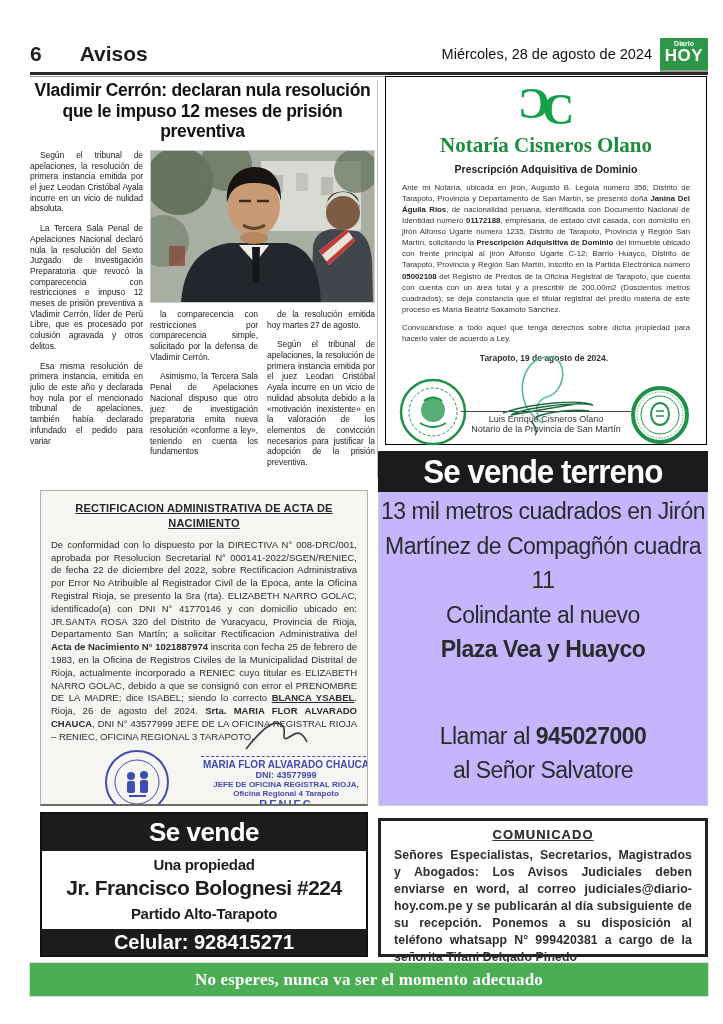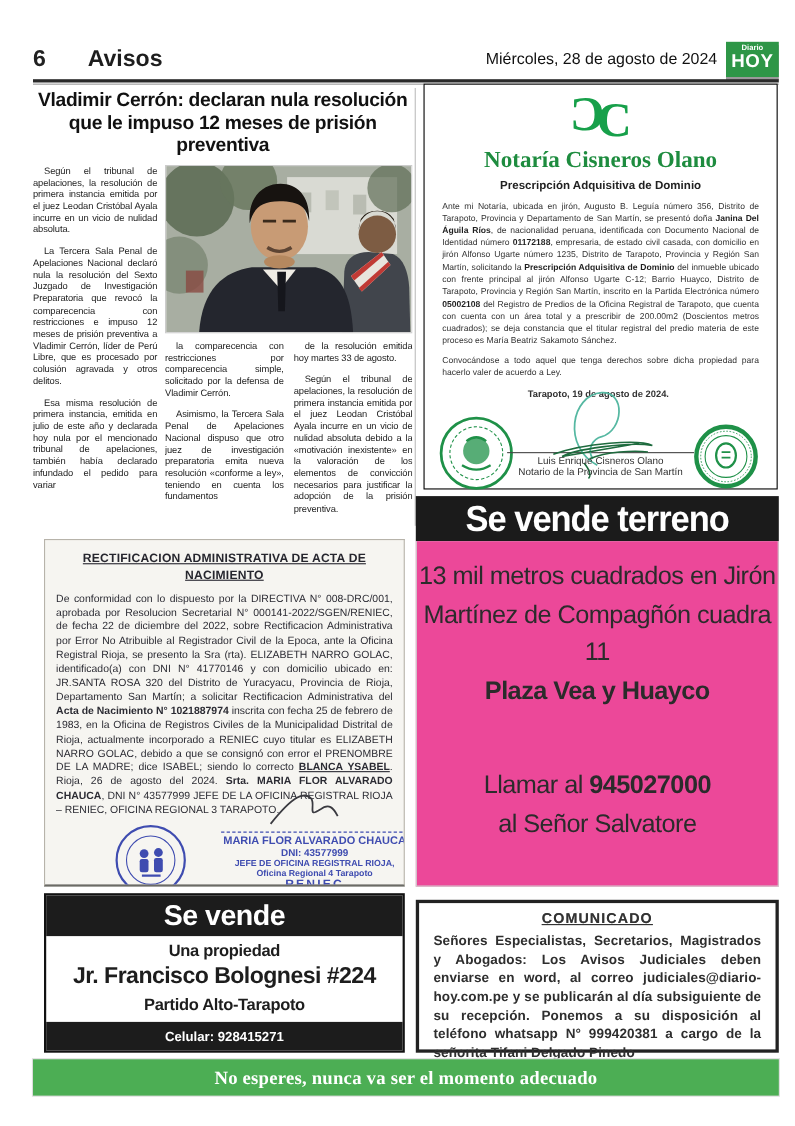--- a/index.html
+++ b/index.html
@@ -48,21 +48,21 @@
   .sig-svg { display:block; margin:-14px auto 0 auto; }
   .sig-line { border-top:1px solid #444; width:170px; margin:-26px auto 2px auto; }
   .sig-name { font-size:9px; color:#333; }
   .sig-title { font-size:9px; color:#333; }
   .stamp-left { position:absolute; left:-4px; top:12px; }
   .stamp-right { position:absolute; right:0px; top:20px; }
 
   
   .terreno-banner { position:absolute; left:378px; top:451px; width:330px; height:41px; background:#1b1b1b; display:flex; align-items:center; justify-content:center; }
   .terreno-banner span { color:#fff; font-weight:bold; font-size:33px; letter-spacing:-1px; transform:scaleX(0.95); white-space:nowrap; }
-  .terreno-body { position:absolute; left:378px; top:492px; width:330px; height:314px; border:1px solid #cfcfcf; border-top:none; background:#ec4899; text-align:center; padding-top:14px; color:#2b2b2b; }
+  .terreno-body { position:absolute; left:378px; top:492px; width:330px; height:314px; border:1px solid #cfcfcf; border-top:none; background:#c4b5fd; text-align:center; padding-top:2px; color:#2b2b2b; }
   .terreno-body .t-line { font-size:23px; line-height:1.5; letter-spacing:-0.5px; }
   .terreno-body .t-bold { font-weight:bold; }
   .terreno-call { margin-top:52px; }
 
   
   .rect-box { position:absolute; left:40px; top:490px; width:328px; height:316px; background:#f6f5f1; border:1px solid #b7b3aa; border-bottom:2px solid #6b6b66; padding:10px 10px 0 10px; overflow:hidden; }
   .rect-title { text-align:center; font-weight:bold; font-size:11px; color:#26262e; text-decoration:underline; line-height:1.35; letter-spacing:0.2px; }
   .rect-body { margin-top:8px; font-size:9.5px; line-height:1.35; color:#2b2b33; text-align:justify; }
   .rect-body .bu { font-weight:bold; text-decoration:underline; }
   .rect-stamps { position:relative; height:96px; margin-top:-4px; }
@@ -76,21 +76,21 @@
 
   
   .sevende { position:absolute; left:40px; top:812px; width:328px; height:145px; border:2px solid #111; background:#fff; display:flex; flex-direction:column; }
   .sv-banner { background:#1c1c1c; height:37px; display:flex; align-items:center; justify-content:center; }
   .sv-banner span { color:#fff; font-weight:bold; font-size:26px; letter-spacing:-0.5px; }
   .sv-body { flex:1; text-align:center; padding-top:5px; color:#1d1d1d; }
   .sv-line1 { font-size:15px; font-weight:bold; letter-spacing:-0.3px; }
   .sv-line2 { font-size:21px; font-weight:bold; margin-top:3px; letter-spacing:-0.5px; }
   .sv-line3 { font-size:15px; font-weight:bold; margin-top:5px; letter-spacing:-0.3px; }
   .sv-footer { background:#1c1c1c; height:26px; display:flex; align-items:center; justify-content:center; }
-  .sv-footer span { color:#fff; font-weight:bold; font-size:12px; }
+  .sv-footer span { color:#fff; font-weight:bold; font-size:20px; }
 
   
   .comunicado { position:absolute; left:378px; top:818px; width:330px; height:139px; border:3px solid #222; background:#fff; padding:6px 13px; }
   .com-title { text-align:center; font-weight:bold; font-size:13px; letter-spacing:1px; color:#333; text-decoration:underline; text-shadow:0 0 0.6px #777; }
   .com-body { margin-top:5px; font-size:12.3px; font-weight:bold; color:#2e2e2e; line-height:1.38; text-align:justify; letter-spacing:0.1px; }
 
   
   .green-banner { position:absolute; left:30px; top:963px; width:678px; height:33px; background:#4cae54; display:flex; align-items:center; justify-content:center; box-shadow:0 0 0 1px #dcdcdc; }
   .green-banner span { color:#fff; font-weight:bold; font-size:17px; font-family:"Liberation Serif", serif; letter-spacing:0.2px; }
 </style>
@@ -148,21 +148,21 @@
             <path d="M92,74 q11,7 22,0" stroke="#5d4433" stroke-width="3" fill="none"></path>
             <ellipse cx="103" cy="87" rx="14" ry="6" fill="#b5885f"></ellipse>
           </svg>
         </div>
         <div class="cols23">
           <div class="artcol col2">
             <p>la comparecencia con restricciones por comparecencia simple, solicitado por la defensa de Vladimir Cerrón.</p>
             <p>Asimismo, la Tercera Sala Penal de Apelaciones Nacional dispuso que otro juez de investigación preparatoria emita nueva resolución «conforme a ley», teniendo en cuenta los fundamentos</p>
           </div>
           <div class="artcol col3">
-            <p>de la resolución emitida hoy martes 33 de agosto.</p>
+            <p>de la resolución emitida hoy martes 27 de agosto.</p>
             <p>Según el tribunal de apelaciones, la resolución de primera instancia emitida por el juez Leodan Cristóbal Ayala incurre en un vicio de nulidad absoluta debido a la «motivación inexistente» en la valoración de los elementos de convicción necesarios para justificar la adopción de la prisión preventiva.</p>
           </div>
         </div>
       </div>
     </div>
   </div>
   <div class="vert-divider"></div>
 
   <div class="notaria">
     <div class="not-logo"><span class="cflip">C</span><span class="cnorm">C</span></div>
@@ -200,20 +200,21 @@
         </svg>
       </div>
     </div>
   </div>
 
   <div class="terreno-banner">
     <span>Se vende terreno</span>
   </div>
   <div class="terreno-body">
     <div class="t-line">13  mil metros cuadrados en Jirón Martínez de Compagñón cuadra 11</div>
+    <div class="t-line">Colindante al nuevo</div>
     <div class="t-line t-bold">Plaza Vea y Huayco</div>
     <div class="t-line terreno-call"><span>Llamar al </span><span class="t-bold">945027000</span></div>
     <div class="t-line">al Señor Salvatore</div>
   </div>
 
   <div class="rect-box">
     <div class="rect-title">RECTIFICACION ADMINISTRATIVA DE ACTA DE NACIMIENTO</div>
     <p class="rect-body"><span>De conformidad con lo dispuesto por la DIRECTIVA N° 008-DRC/001, aprobada por Resolucion Secretarial N° 000141-2022/SGEN/RENIEC, de fecha 22 de diciembre del 2022, sobre Rectificacion Administrativa por Error No Atribuible al Registrador Civil de la Epoca, ante la Oficina Registral Rioja, se presento la Sra (rta). ELIZABETH NARRO GOLAC, identificado(a) con DNI N° 41770146 y con domicilio ubicado en: JR.SANTA ROSA 320 del Distrito de Yuracyacu, Provincia de Rioja, Departamento San Martín; a solicitar Rectificacion Administrativa del </span><b>Acta de Nacimiento N° 1021887974</b><span> inscrita con fecha 25 de febrero de 1983, en la Oficina de Registros Civiles de la Municipalidad Distrital de Rioja, actualmente incorporado a RENIEC cuyo titular es ELIZABETH NARRO GOLAC, debido a que se consignó con error el PRENOMBRE DE LA MADRE; dice ISABEL; siendo lo correcto </span><span class="bu">BLANCA YSABEL</span><span>. Rioja, 26 de agosto del 2024. </span><b>Srta. MARIA FLOR ALVARADO CHAUCA</b><span>, DNI N° 43577999 JEFE DE LA OFICINA REGISTRAL RIOJA – RENIEC, OFICINA REGIONAL 3 TARAPOTO.</span></p>
     <div class="rect-stamps">
       <div class="reniec-stamp">

